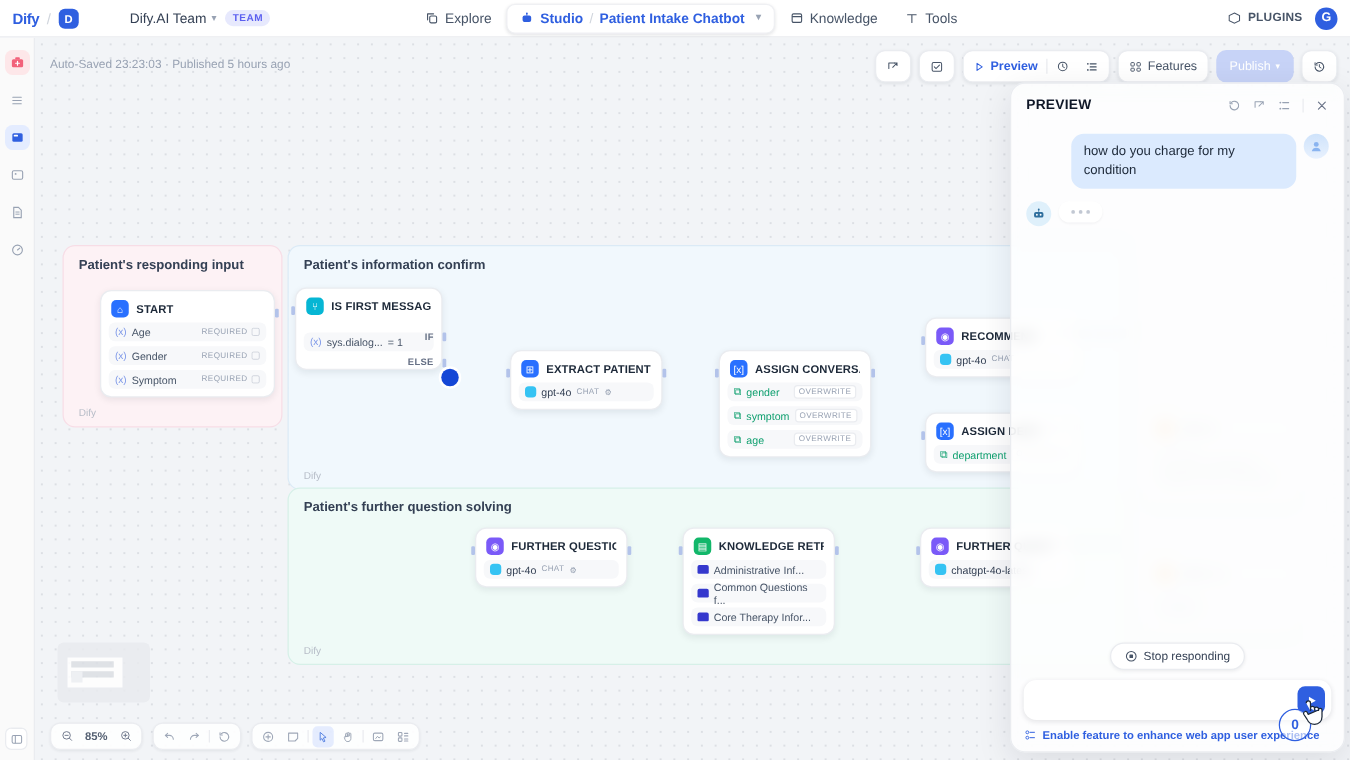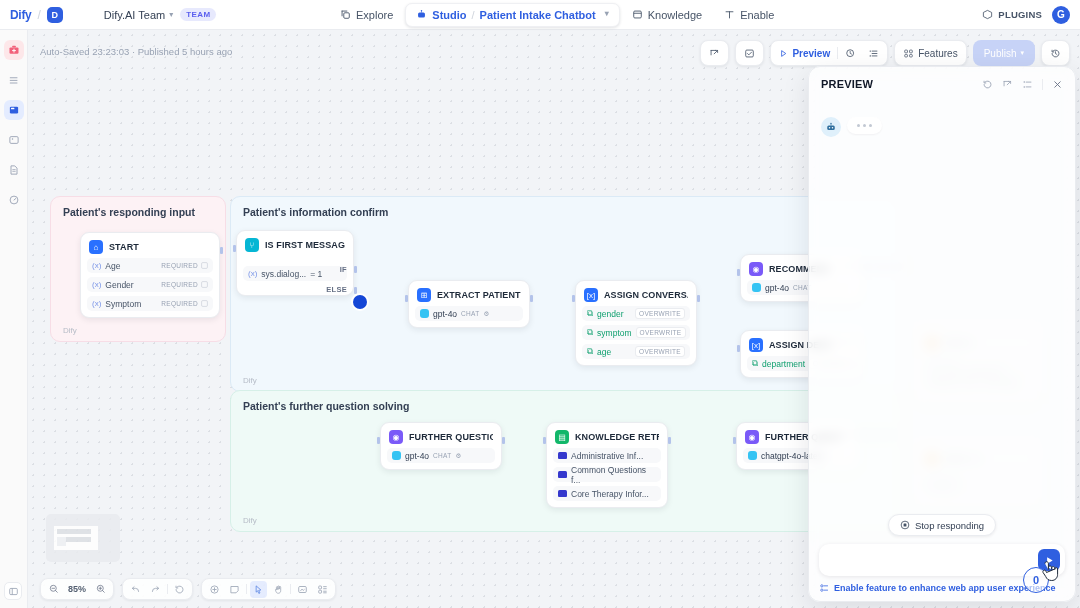--- a/index.html
+++ b/index.html
@@ -326,21 +326,21 @@
           <rect x="2.5" y="3" width="11" height="10" rx="1.6" stroke="#475467" stroke-width="1.3" fill="none"></rect>
           <path d="M2.5 6.2h11" stroke="#475467" stroke-width="1.3"></path>
         </svg>
         <span>Knowledge</span>
       </div>
 
       <div class="nav-item">
         <svg width="11" height="11" viewBox="0 0 16 16">
           <path d="M3 4h10M8 4v9" stroke="#475467" stroke-width="1.3" fill="none" stroke-linecap="round"></path>
         </svg>
-        <span>Enable</span>
+        <span>Tools</span>
       </div>
     </div>
 
     <div class="nav-right">
       <div class="plugins">
         <svg width="11" height="11" viewBox="0 0 16 16">
           <path d="M8 2 14 5v6l-6 3-6-3V5z" stroke="#475467" stroke-width="1.2" fill="none"></path>
         </svg>
         <span>PLUGINS</span>
       </div>
@@ -813,20 +813,29 @@
         <span class="pv-vsep"></span>
         <span class="pv-ic">
           <svg width="11" height="11" viewBox="0 0 16 16">
             <path d="M4 4l8 8M12 4l-8 8" stroke="#667085" stroke-width="1.3" stroke-linecap="round"></path>
           </svg>
         </span>
       </div>
     </div>
 
     <div class="pv-body">
+      <div class="msg-row">
+        <div class="bubble-user">how do you charge for my condition</div>
+        <div class="av-user">
+          <svg width="12" height="12" viewBox="0 0 16 16">
+            <circle cx="8" cy="6" r="2.6" fill="#8ab4f0"></circle>
+            <path d="M3.2 13.2c.6-2.4 2.5-3.6 4.8-3.6s4.2 1.2 4.8 3.6z" fill="#8ab4f0"></path>
+          </svg>
+        </div>
+      </div>
       <div class="msg-bot">
         <div class="av-bot">
           <svg width="12" height="12" viewBox="0 0 16 16">
             <rect x="3" y="6" width="10" height="6" rx="2" fill="#2f6f9e"></rect>
             <circle cx="8" cy="3.4" r="1" fill="#2f6f9e"></circle>
             <rect x="7.6" y="4" width=".8" height="2" fill="#2f6f9e"></rect>
             <circle cx="6" cy="9" r="1" fill="#ffffff"></circle>
             <circle cx="10" cy="9" r="1" fill="#ffffff"></circle>
           </svg>
         </div>

